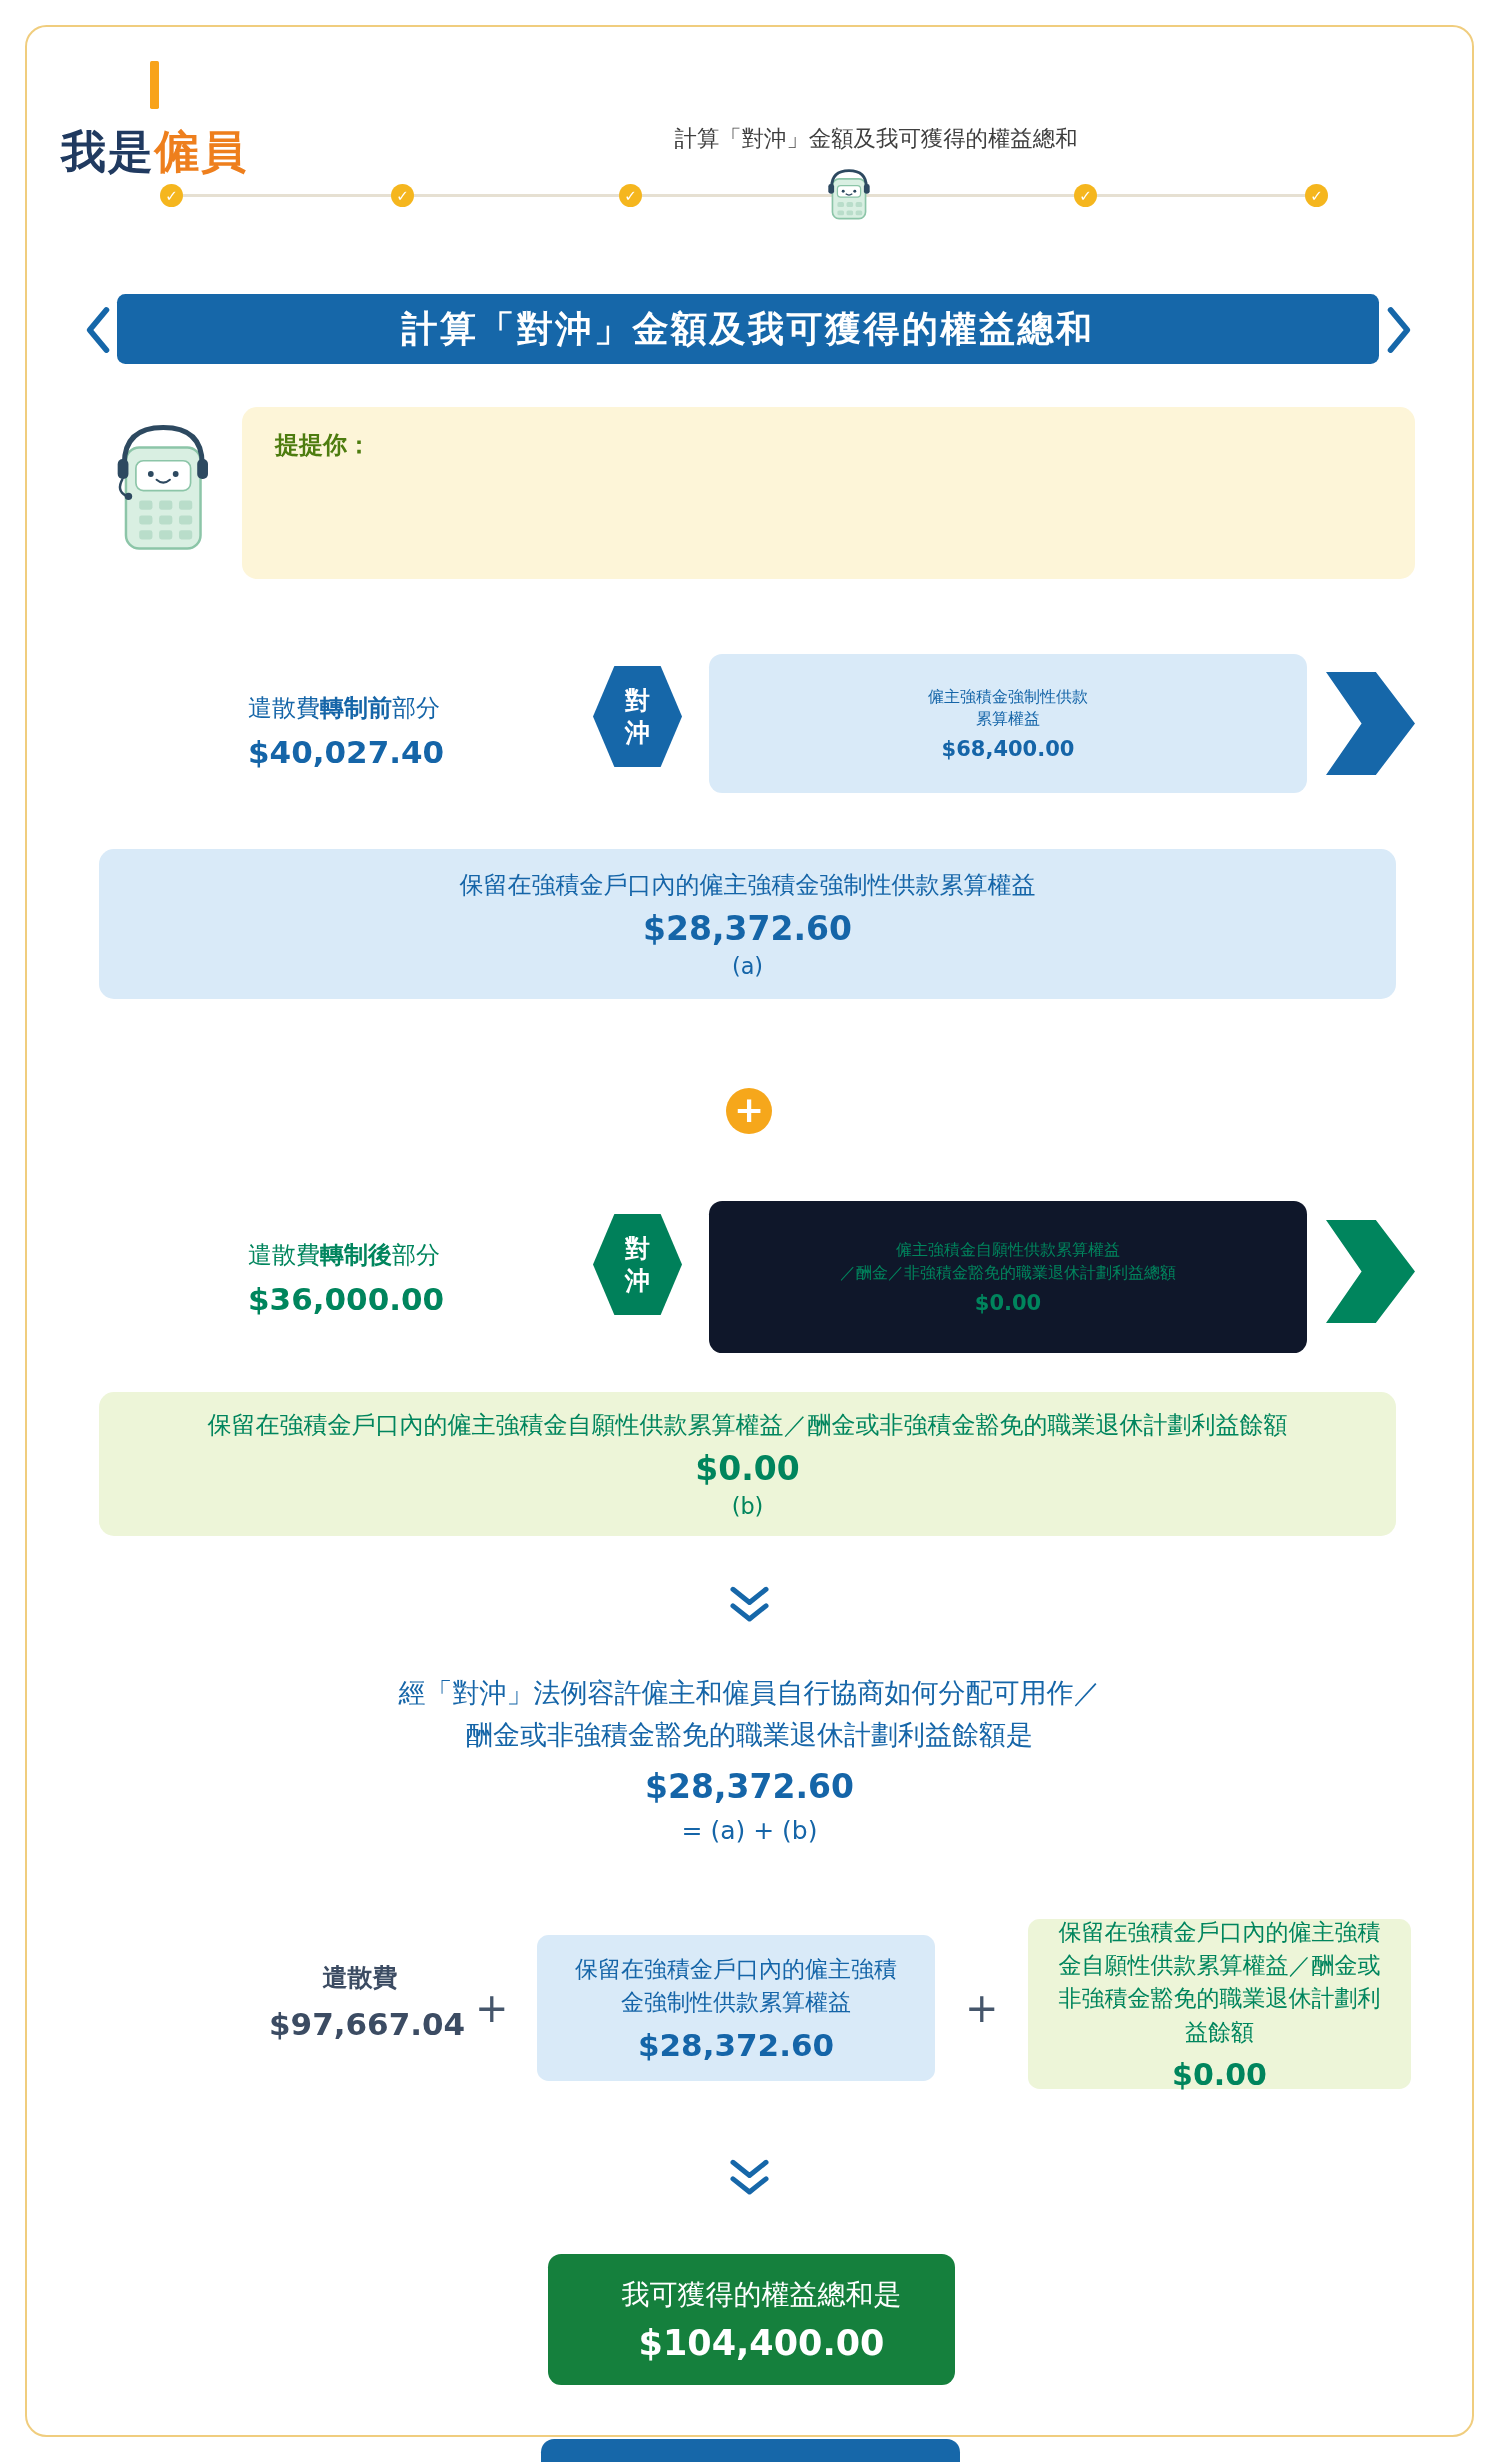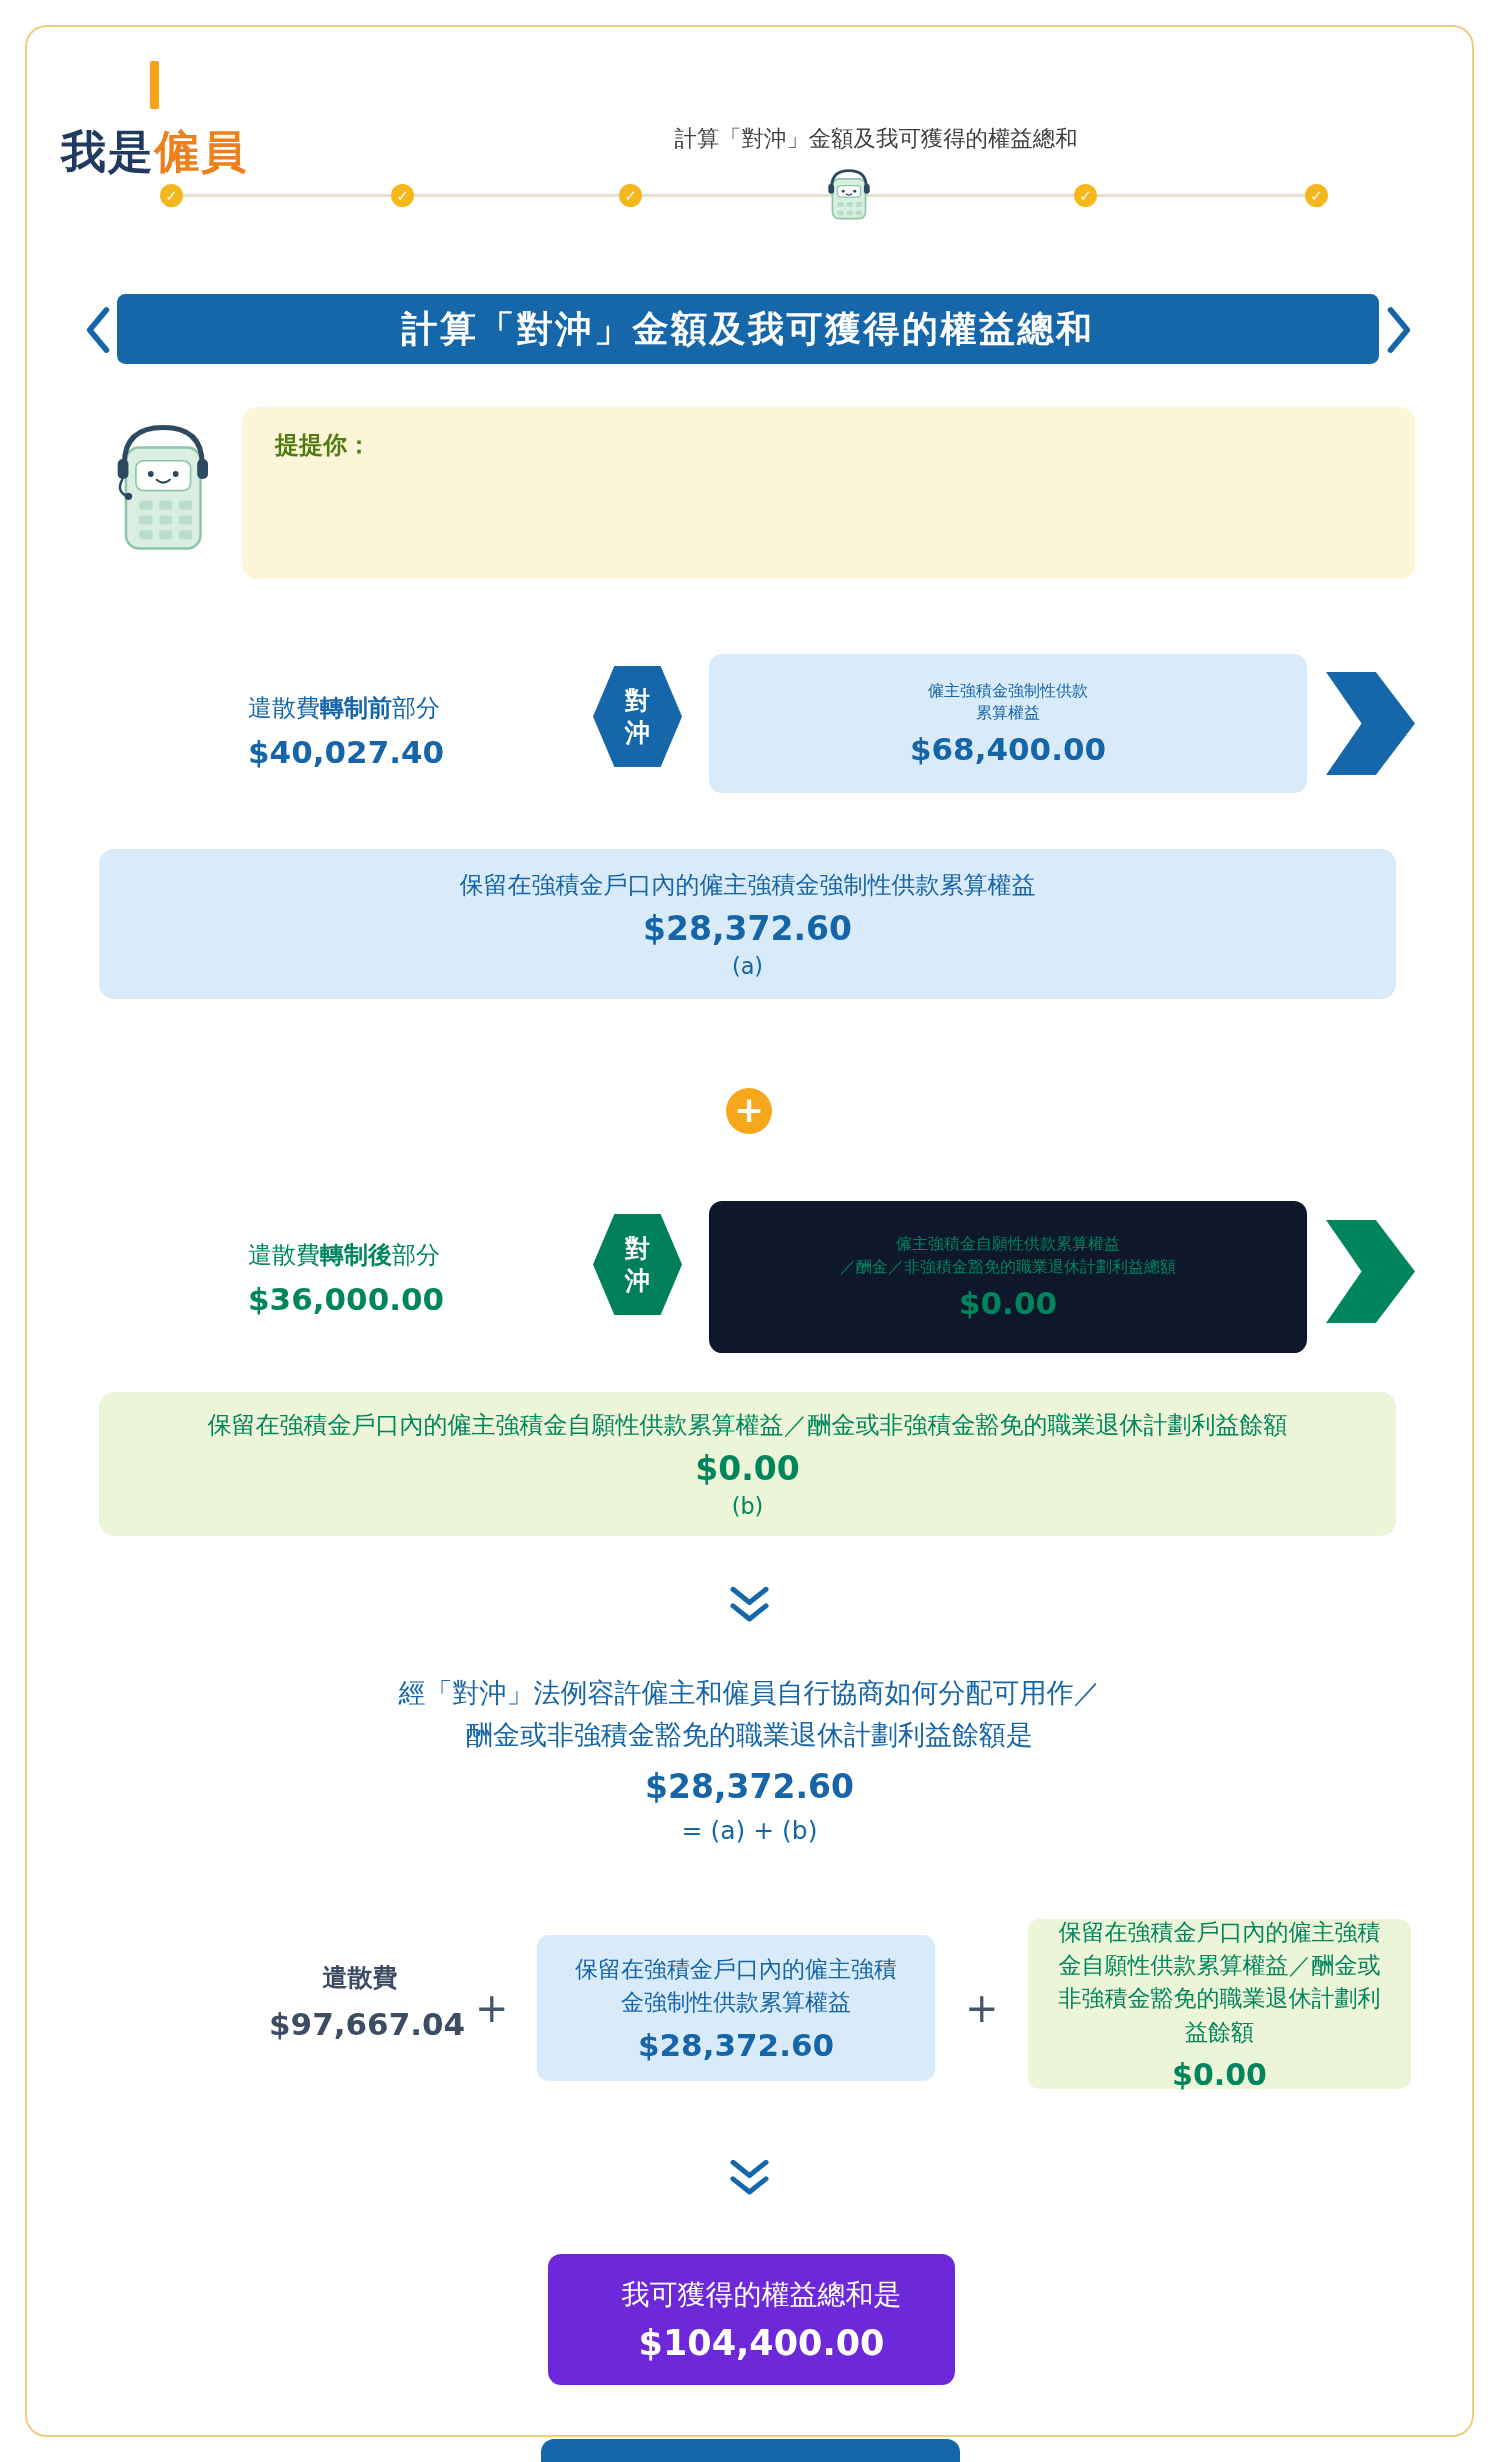--- a/index.html
+++ b/index.html
@@ -55,21 +55,21 @@
   .pre-badge { left:593px; top:666px; background:#1667a9; }
   .post-badge { left:593px; top:1214px; background:#00805a; }
   .badge-text { color:#fff; font-size:25px; font-weight:700; width:1.1em; line-height:1.25;
                 text-align:center; word-break:break-all; }
 
   .benefit-box { width:598px; border-radius:13.2px; display:flex; flex-direction:column;
                  align-items:center; justify-content:center; text-align:center; }
   .pre-box { left:709px; top:654px; height:139px; background:#d9eaf8; color:#1565a8; }
   .post-box { left:709px; top:1201px; height:152px; background:#0f172a; color:#00855d; }
   .box-line { font-size:16px; line-height:1.4; }
-  .box-amount { font-size:31px; font-weight:700; margin-top:6.6px;text-align:center; }
+  .box-amount { font-size:21px; font-weight:700; margin-top:6.6px;text-align:center; }
 
   .flow-arrow { width:89px; height:103px;
                 clip-path:polygon(0% 0%,56% 0%,100% 50%,56% 100%,0% 100%,40% 50%); }
   .pre-arrow { left:1326px; top:672px; background:#1667a9; }
   .post-arrow { left:1326px; top:1220px; background:#00855d; }
 
   
   .wide-box { left:99px; width:1297px; border-radius:15px; display:flex; flex-direction:column;
               align-items:center; justify-content:center; text-align:center; }
   .box-a { top:849px; height:150px; background:#d9eaf8; color:#1565a8; }
@@ -102,21 +102,21 @@
              justify-content:center; text-align:center; }
   .tot-blue { left:537px; top:1935px; width:398px; height:146px; background:#d9eaf8;
               color:#1565a8; padding:0 28px; }
   .tot-green { left:1028px; top:1919px; width:383px; height:170px; background:#edf5d8;
                color:#00855d; padding:0 21.5px; }
   .tot-title { font-size:23px; line-height:1.45; }
   .tot-amount { font-size:31px; font-weight:700; margin-top:8.3px; }
   .tot-amount.sm { font-size:30px; }
 
   
-  .final-box { left:548px; top:2254px; width:407px; height:131px; background:#6d28d9;
+  .final-box { left:548px; top:2254px; width:407px; height:131px; background:#15803d;
                border-radius:13.2px; color:#fff; display:flex; flex-direction:column;
                align-items:center; justify-content:center;padding-left:20px; }
   .final-title { font-size:28px; }
   .final-amount { font-size:35px; font-weight:700; margin-top:8.3px; }
 
   .partial-bar { left:541px; top:2439px; width:419px; height:23px; background:#1667a9;
                  border-radius:13.2px 13.2px 0 0; }
 </style>
 </head>
 <body>

